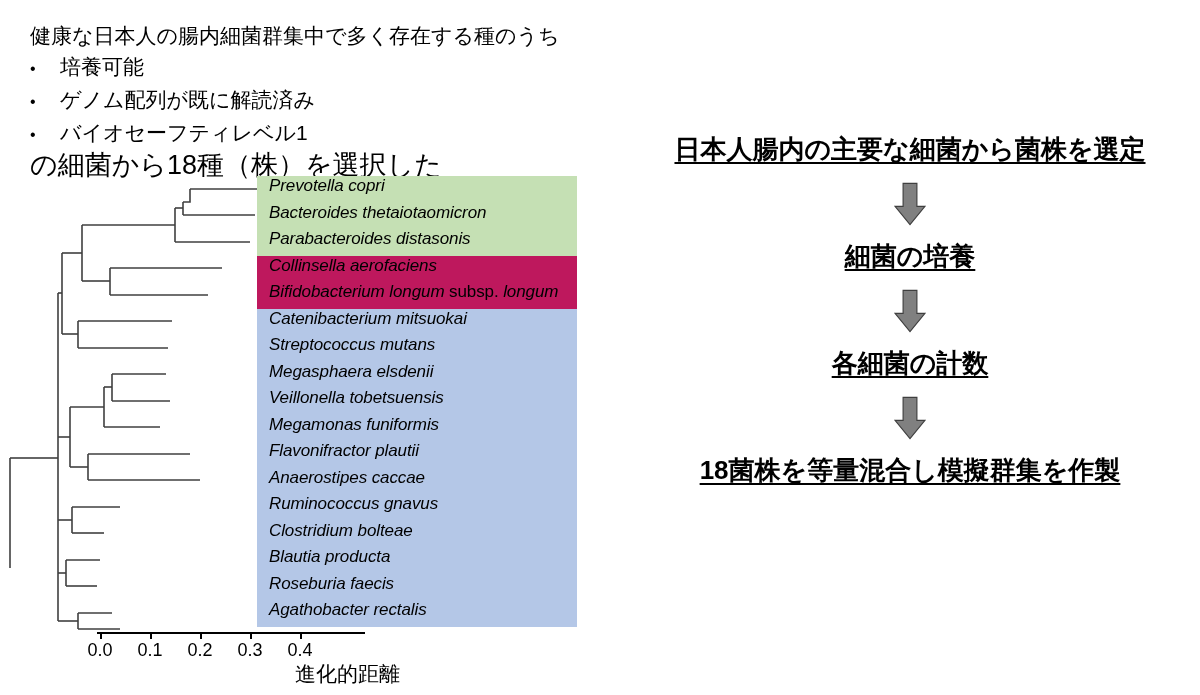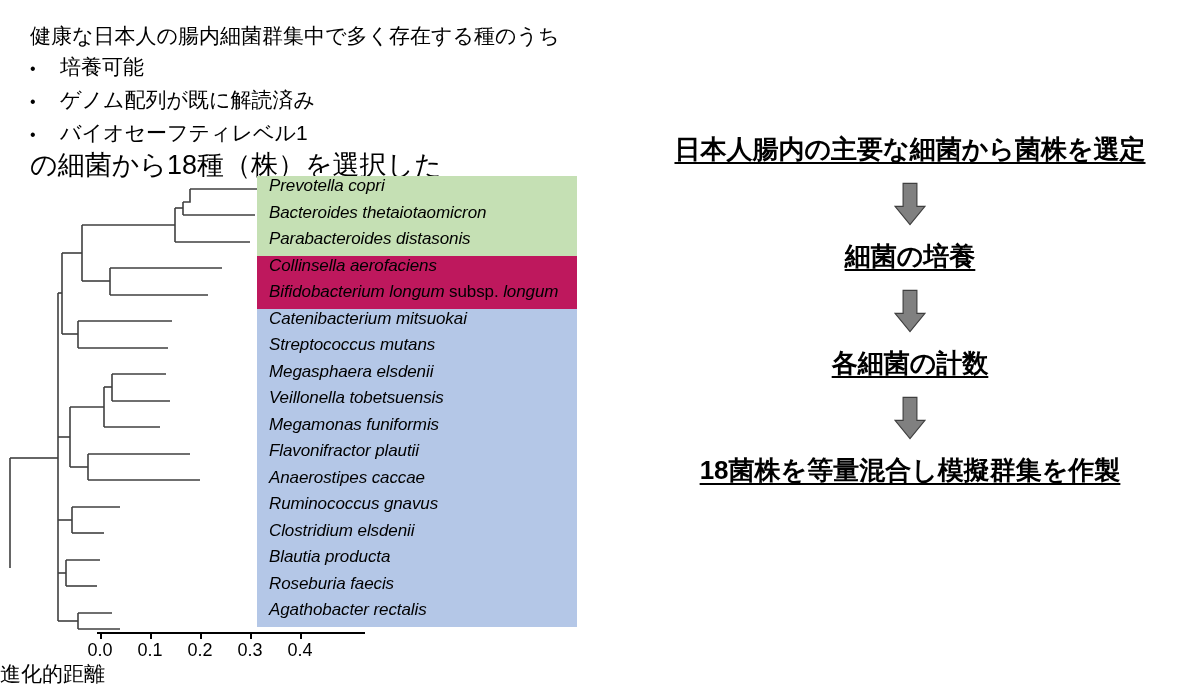--- a/index.html
+++ b/index.html
@@ -115,21 +115,21 @@
     top: 8px;
     font-size: 18px;
     transform: translateX(-50%);
     white-space: nowrap;
   }
   #axis-title {
     position: absolute;
     top: 28px;
     left: 0px;
     width: 400px;
-    text-align: left;
+    text-align: right;
     font-size: 21px;
     white-space: nowrap;
   }
 
   
   #flow {
     position: absolute;
     left: 620px;
     top: 132px;
     width: 580px;
@@ -293,21 +293,21 @@
       <div class="species-row">
         <span class="species-name">Flavonifractor plautii</span>
       </div>
       <div class="species-row">
         <span class="species-name">Anaerostipes caccae</span>
       </div>
       <div class="species-row">
         <span class="species-name">Ruminococcus gnavus</span>
       </div>
       <div class="species-row">
-        <span class="species-name">Clostridium elsdenii</span>
+        <span class="species-name">Clostridium bolteae</span>
       </div>
       <div class="species-row">
         <span class="species-name">Blautia producta</span>
       </div>
       <div class="species-row">
         <span class="species-name">Roseburia faecis</span>
       </div>
       <div class="species-row">
         <span class="species-name">Agathobacter rectalis</span>
       </div>

